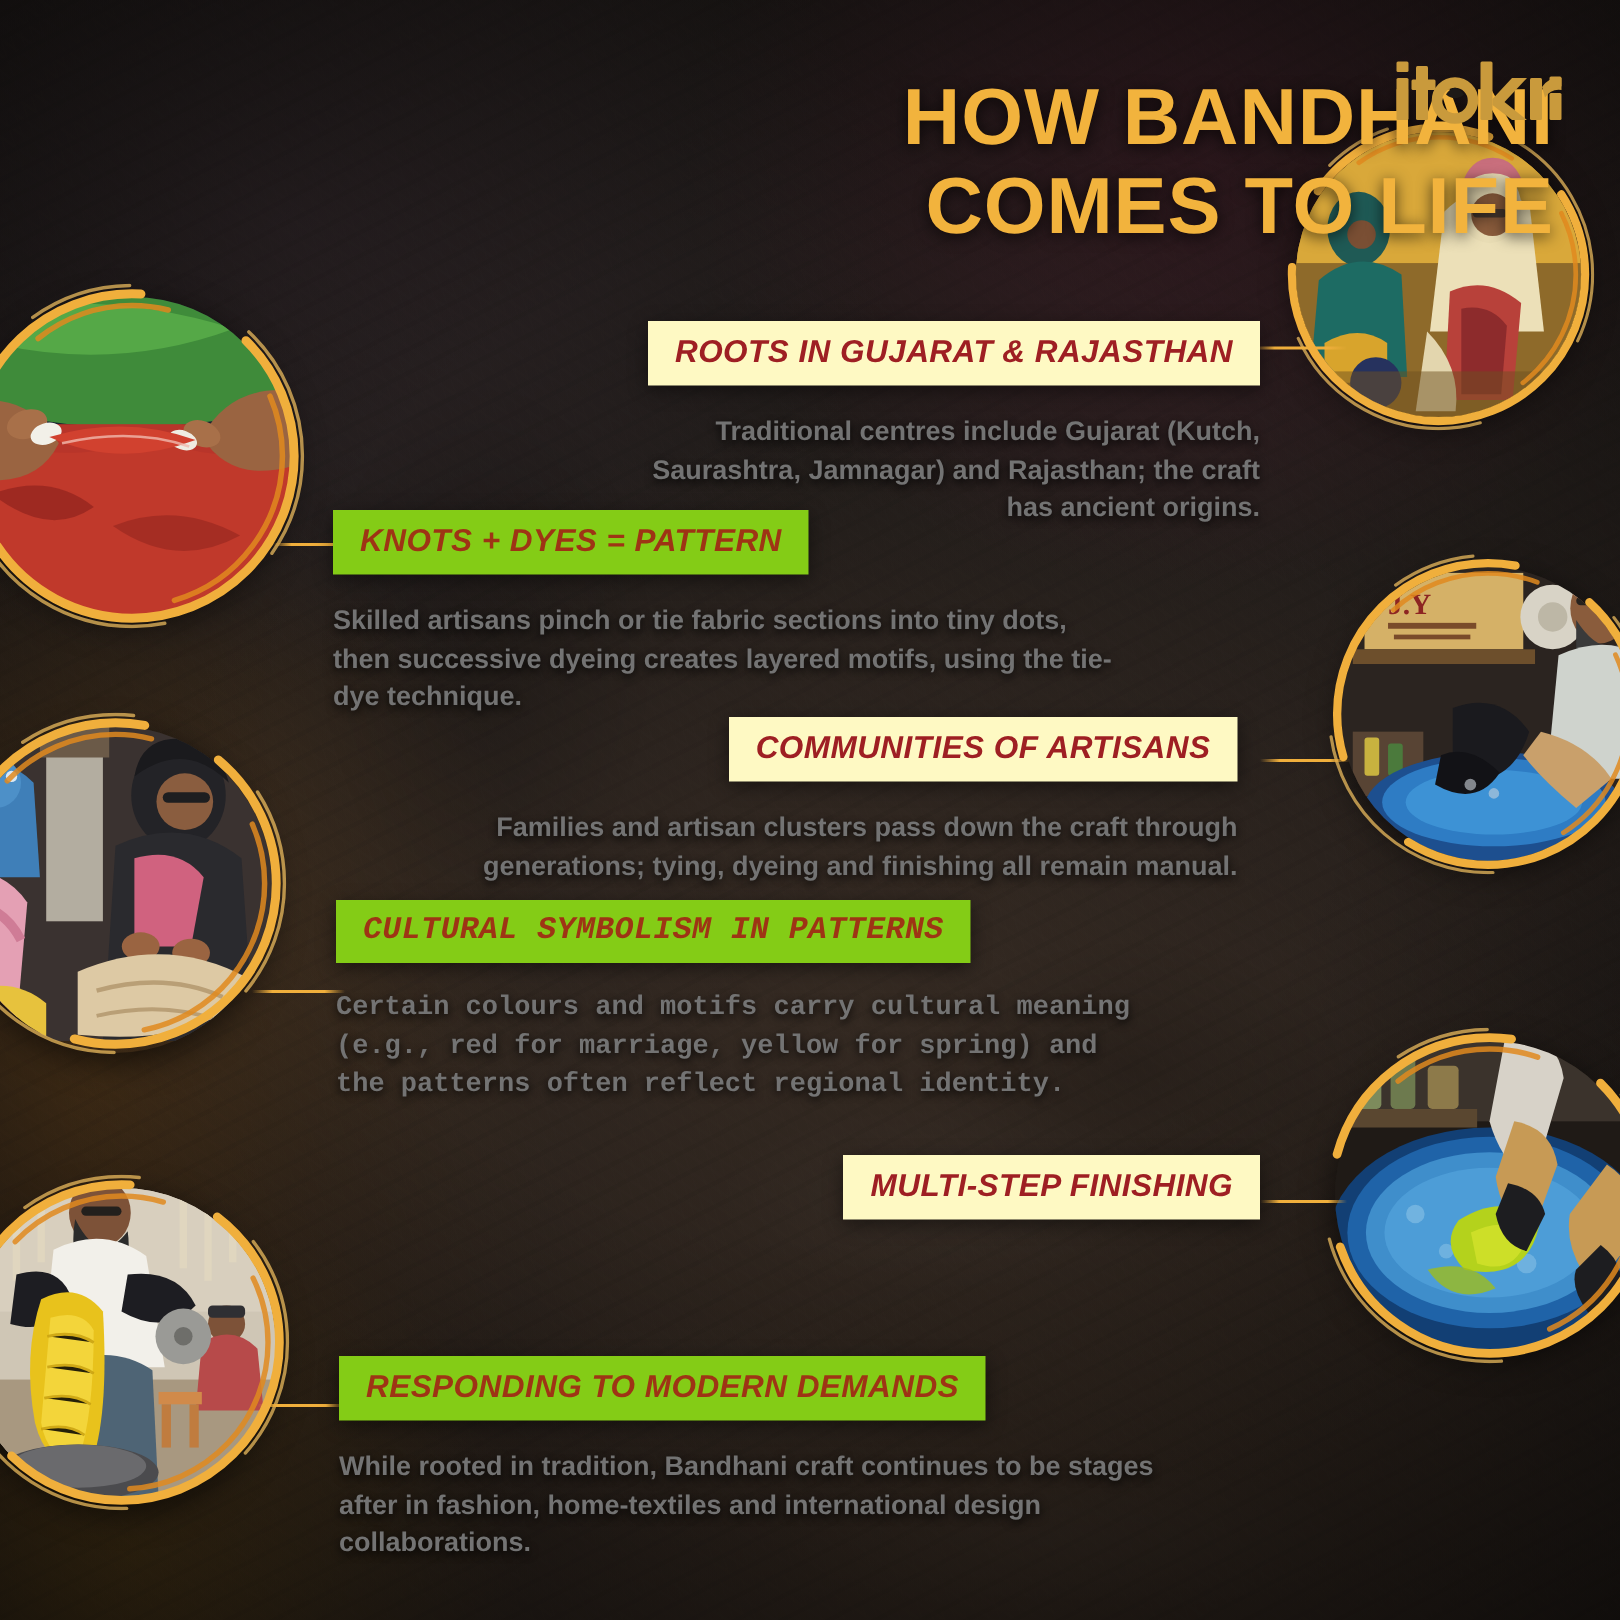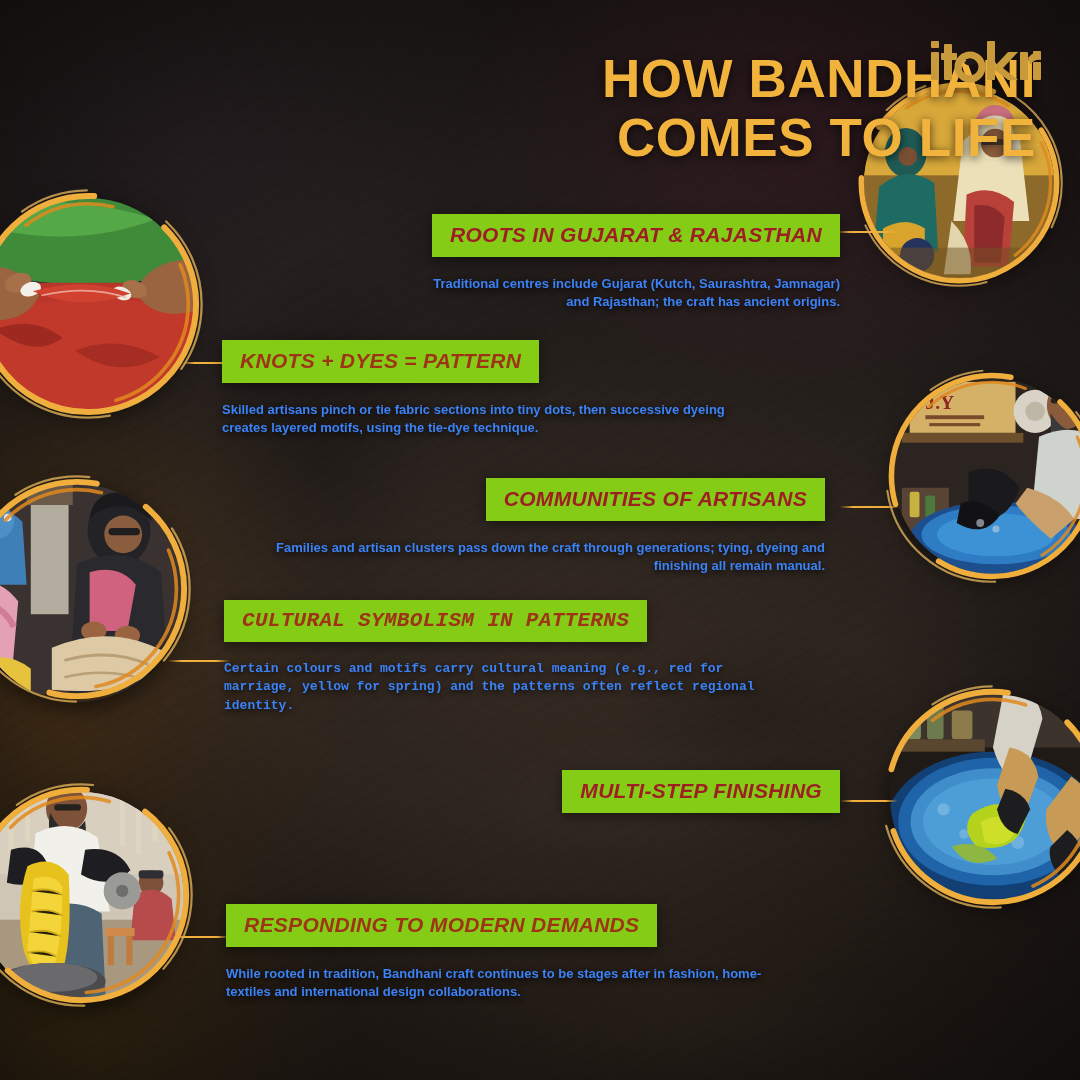--- a/index.html
+++ b/index.html
@@ -88,26 +88,26 @@
   .badge {
     display:inline-block;
     padding:9px 18px 10px 18px;
     font-size:21px;
     font-weight:bold;
     font-style:italic;
     letter-spacing:.3px;
     white-space:nowrap;
     box-shadow:0 3px 12px rgba(0,0,0,.45);
   }
-  .badge.cream { background:#84cc16; color:#9E1F23; }
+  .badge.cream { background:#fef9c3; color:#9E1F23; }
   .badge.amber { background:#84cc16; color:#9E3415; }
   .body {
     margin-top:18px;
-    color:#3b82f6;
-    font-size:13px;
+    color:#737373;
+    font-size:18px;
     font-weight:bold;
     line-height:1.42;
     text-shadow:0 2px 6px rgba(0,0,0,.85);
   }
   .align-left  { text-align:left; }
   .align-right { text-align:right; }
   .right-badge { text-align:right; }
 </style>
 </head>
 <body>

